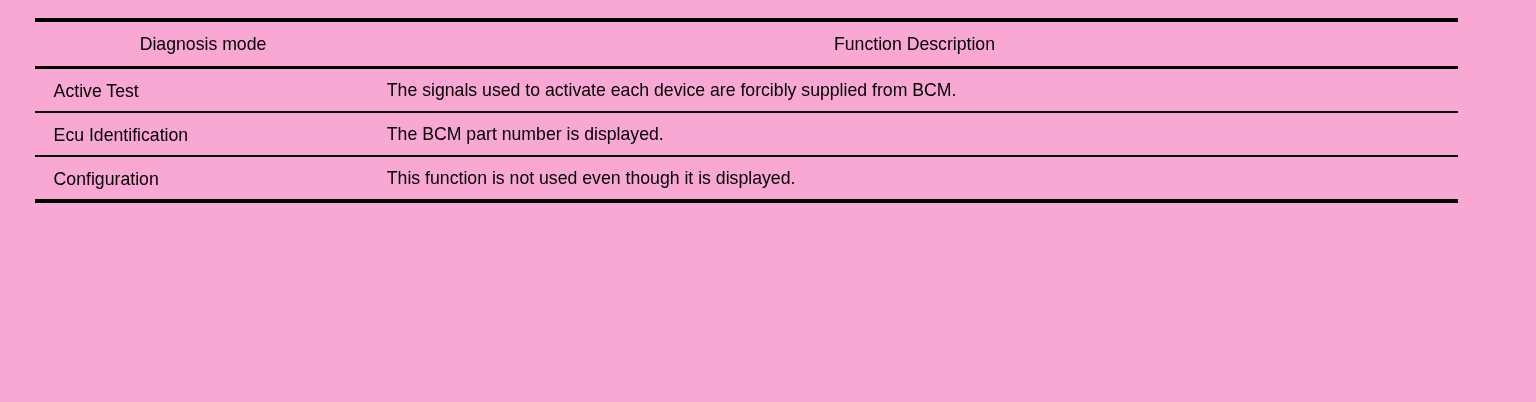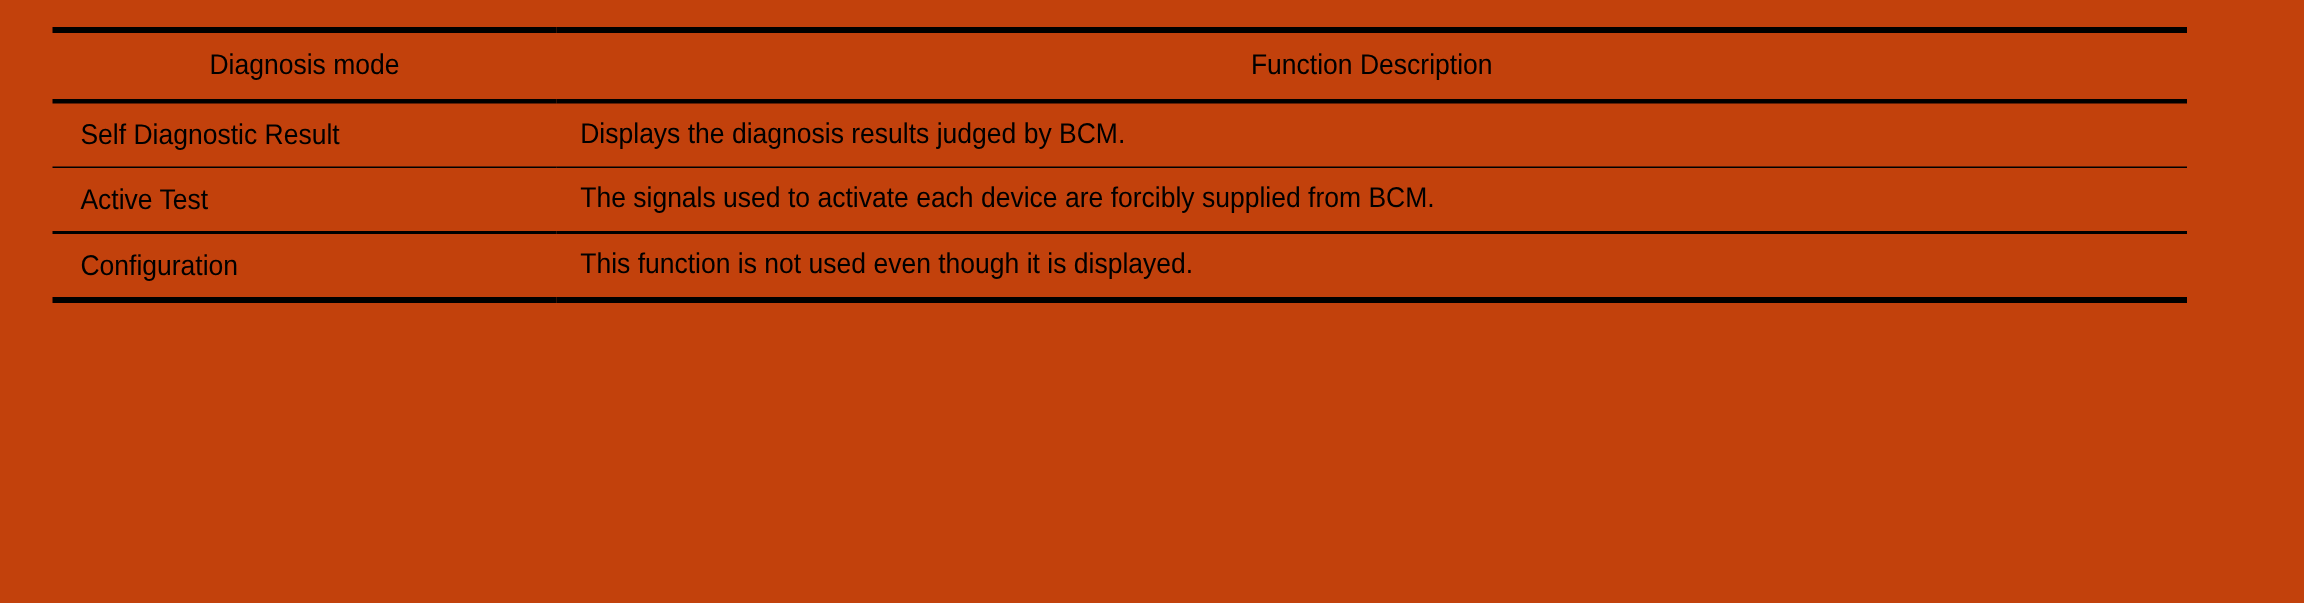--- a/index.html
+++ b/index.html
@@ -14,21 +14,21 @@
     overflow: hidden;
     font-family: "Liberation Sans", "DejaVu Sans", sans-serif;
     color: #000000;
     -webkit-font-smoothing: none;
   }
 
   #page {
     position: relative;
     width: 1536px;
     height: 402px;
-    background: #c2410c;
+    background: #f9a8d4;
   }
 
   
   .table-wrap {
     position: absolute;
     left: 35px;
     top: 18px;
     width: 1423px;
   }
 
@@ -143,40 +143,40 @@
           </th>
           <th class="cell-desc">
             <span class="hdr-text">Function Description</span>
           </th>
         </tr>
       </thead>
 
       <tbody>
 
 
-        <tr class="body-row rule-thin">
-          <td class="cell-mode">
-            <span class="mode-text">Self Diagnostic Result</span>
-          </td>
-          <td class="cell-desc">
-            <span class="desc-text">Displays the diagnosis results judged by BCM.</span>
-          </td>
-        </tr>
 
 
 
         <tr class="body-row rule-normal">
           <td class="cell-mode">
             <span class="mode-text">Active Test</span>
           </td>
           <td class="cell-desc">
             <span class="desc-text">The signals used to activate each device are forcibly supplied from BCM.</span>
           </td>
         </tr>
 
+        <tr class="body-row rule-normal">
+          <td class="cell-mode">
+            <span class="mode-text">Ecu Identification</span>
+          </td>
+          <td class="cell-desc">
+            <span class="desc-text">The BCM part number is displayed.</span>
+          </td>
+        </tr>
 
         <tr class="body-row rule-none">
           <td class="cell-mode">
             <span class="mode-text">Configuration</span>
           </td>
           <td class="cell-desc">
             <span class="desc-text">This function is not used even though it is displayed.</span>
           </td>
         </tr>
 

